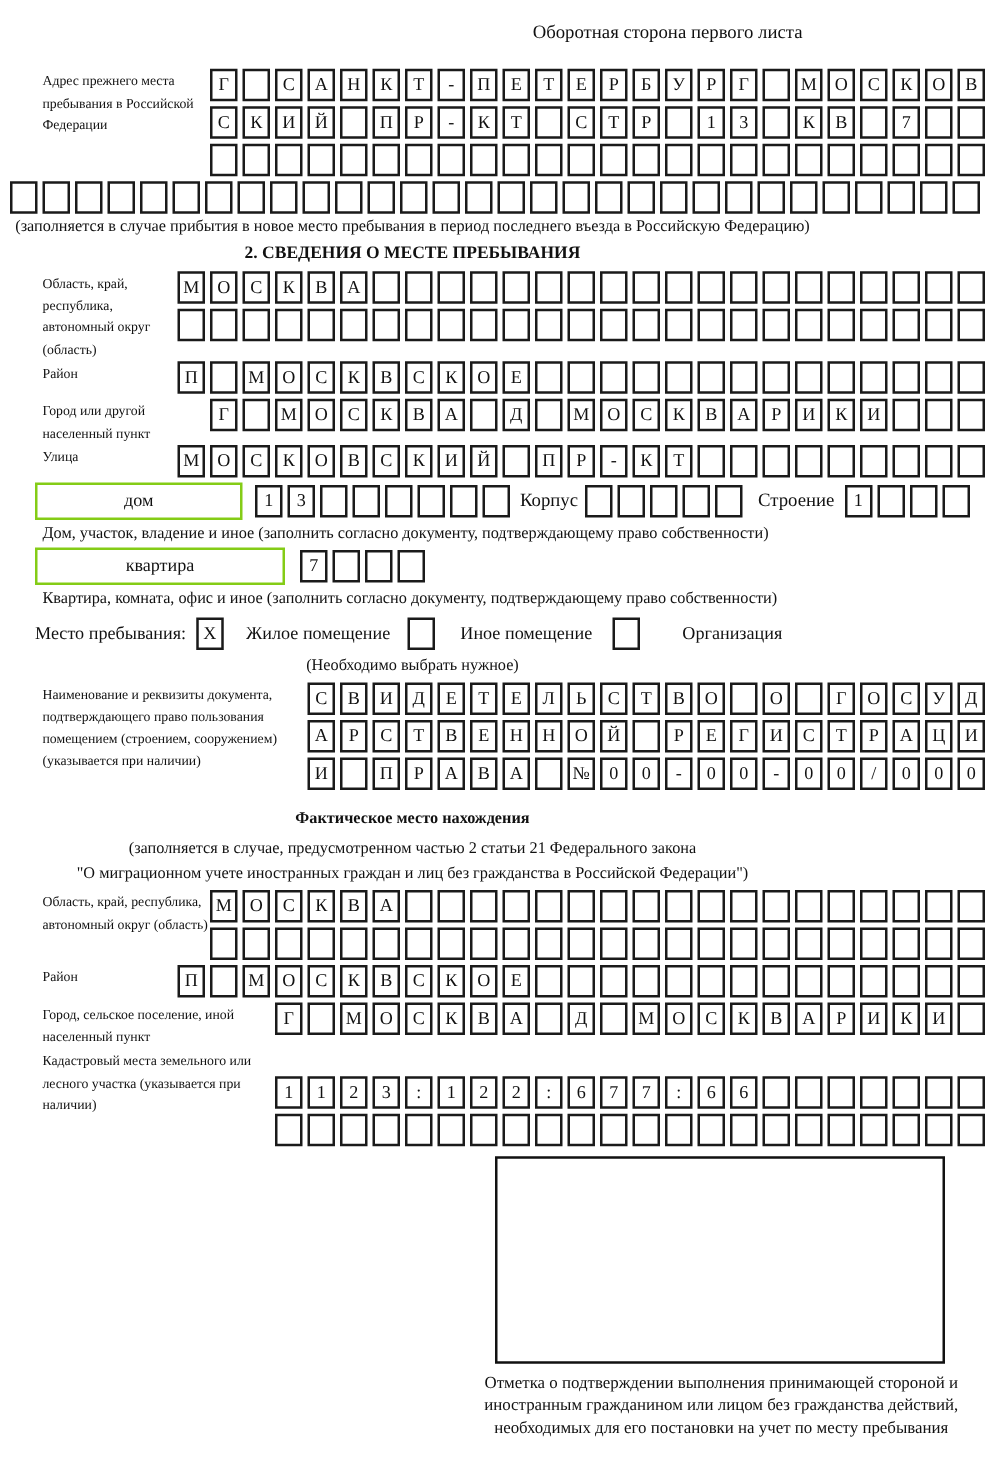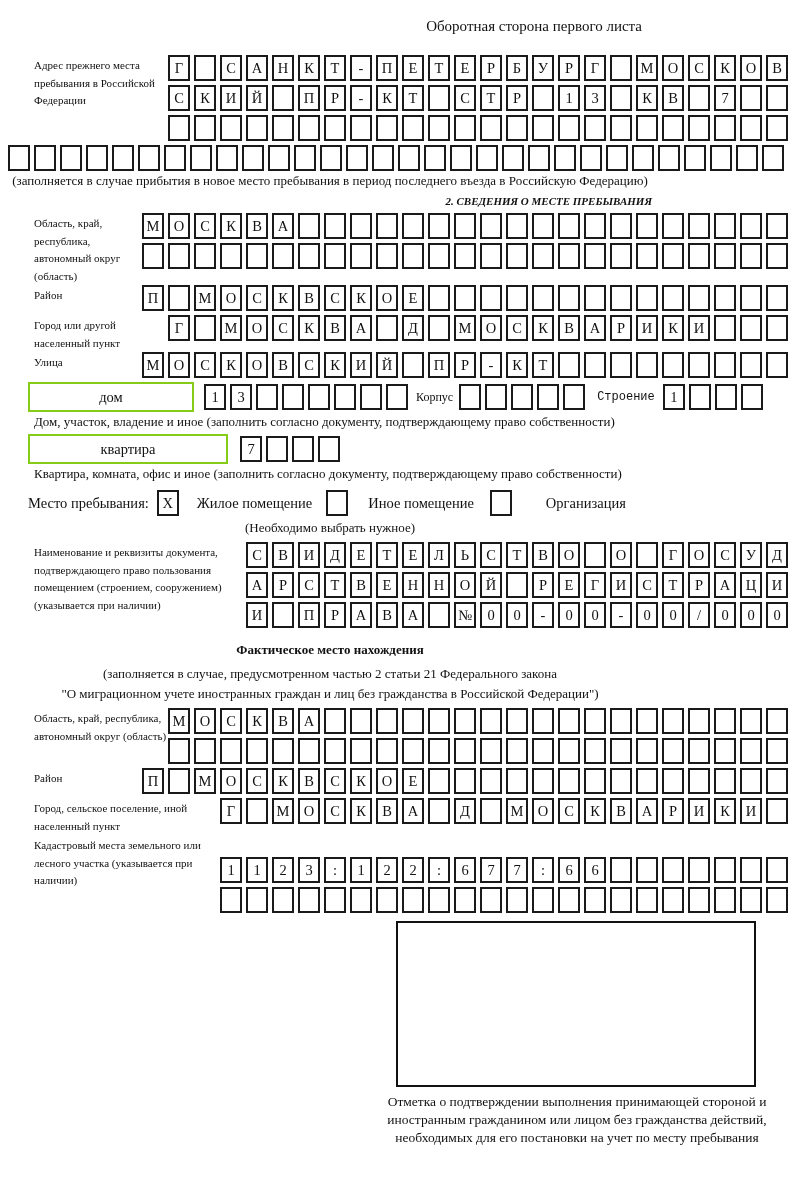--- a/index.html
+++ b/index.html
@@ -39,38 +39,37 @@
     font-size: 14.5px; line-height: 1; background: #fff;
   }
   .fullrow { margin-bottom: 2px; }
   .fullrow .cell { width: 22px; }
 
   .caption { font-size: 13px; line-height: 16px; margin-bottom: 4px; }
   .caption.center { text-align: center; }
   .caption.indent { padding-left: 26px; }
 
   .section-title {
-    text-align: right; font-weight: bold; font-size: 11px;
+    text-align: center; font-weight: bold; font-size: 14px;
     margin: 4px 0 6px 0;
-    font-style: italic;
   }
   .sub-title {
     text-align: center; font-weight: bold; font-size: 13px;
     margin: 10px 0 8px 0;
   }
 
   .named-box {
     height: 30px; border: 2px solid #84cc16;
     display: flex; align-items: center; justify-content: center;
     font-size: 14.5px; flex: none; background: #fff;
   }
   .box-dom { width: 166px; margin-right: 10px; }
   .box-kv  { width: 200px; margin-right: 12px; }
 
-  .inline-label { font-size: 12px; line-height: 30px; flex: none; }
+  .inline-label { font-size: 15px; line-height: 30px; flex: none; }
 
   .house-row, .apt-row, .stay-row { margin-left: 20px; margin-bottom: 2px; align-items: center; }
   .house-row .cellrow, .apt-row .cellrow, .stay-row .cellrow { margin-bottom: 0; }
 
   .stay-row { margin-top: 6px; font-size: 14.5px; }
   .stay-row .opt { flex: none; line-height: 30px; }
 
   .doc-block { margin-top: 6px; }
 
   .stamp-box {
@@ -377,21 +376,21 @@
         <div class="cell"></div>
       </div>
     <div class="inline-label" style="margin:0 6px 0 4px;">Корпус</div>
     <div class="cellrow">
         <div class="cell"></div>
         <div class="cell"></div>
         <div class="cell"></div>
         <div class="cell"></div>
         <div class="cell"></div>
       </div>
-    <div class="inline-label" style="margin:0 8px 0 8px;font-family:Liberation Mono, monospace;">Строение</div>
+    <div class="inline-label" style="margin:0 8px 0 8px;">Строение</div>
     <div class="cellrow">
         <div class="cell">1</div>
         <div class="cell"></div>
         <div class="cell"></div>
         <div class="cell"></div>
       </div>
   </div>
   <div class="caption indent">Дом, участок, владение и иное (заполнить согласно документу, подтверждающему право собственности)</div>
 
   <div class="frow apt-row">

